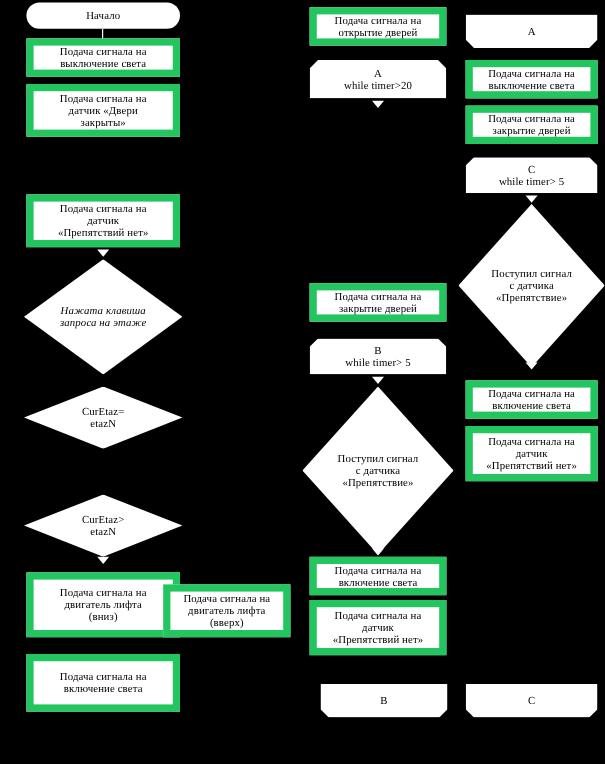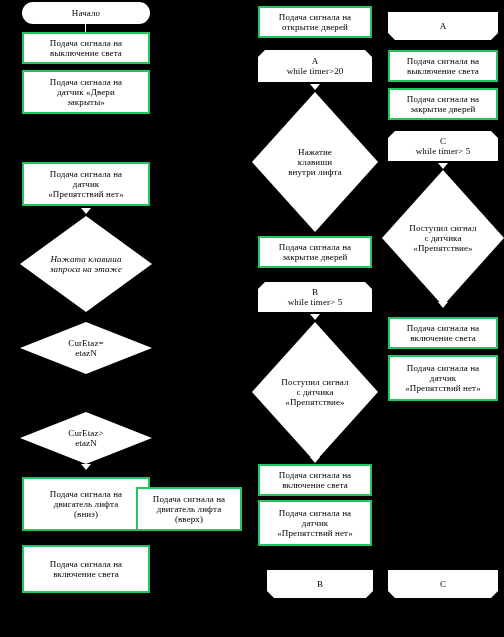--- a/index.html
+++ b/index.html
@@ -31,21 +31,21 @@
     padding: 1px 3px;
     word-break: break-word;
   }
   .node .txt {
     display: block;
     width: 100%;
     white-space: pre-line;
   }
 
   
-  .shape-process { border: 2px solid #22c55e; }
+  .shape-process { border: 6px solid #22c55e; }
 
   
   .shape-terminator {
     border-radius: 999px;
   }
 
   
   .shape-cliptop {
     clip-path: polygon(7px 0, calc(100% - 7px) 0, 100% 7px, 100% 100%, 0 100%, 0 7px);
   }
@@ -158,26 +158,20 @@
 открытие дверей</span>
   </div>
 
   <div class="node shape-cliptop" style="left:258px; top:50px; width:114px; height:32px;">
     <span class="txt">A
 while timer&gt;20</span>
   </div>
 
   <div class="arrowhead" style="left:310px; top:84px;"></div>
 
-  <div class="node shape-decision" style="left:252px; top:92px; width:126px; height:140px;">
-    <span class="diamond-fill"></span>
-    <span class="txt">Нажатие
-клавиши
-внутри лифта</span>
-  </div>
 
   <div class="node shape-process" style="left:258px; top:236px; width:114px; height:32px;">
     <span class="txt">Подача сигнала на
 закрытие дверей</span>
   </div>
 
   <div class="node shape-cliptop" style="left:258px; top:282px; width:114px; height:30px;">
     <span class="txt">B
 while timer&gt; 5</span>
   </div>

